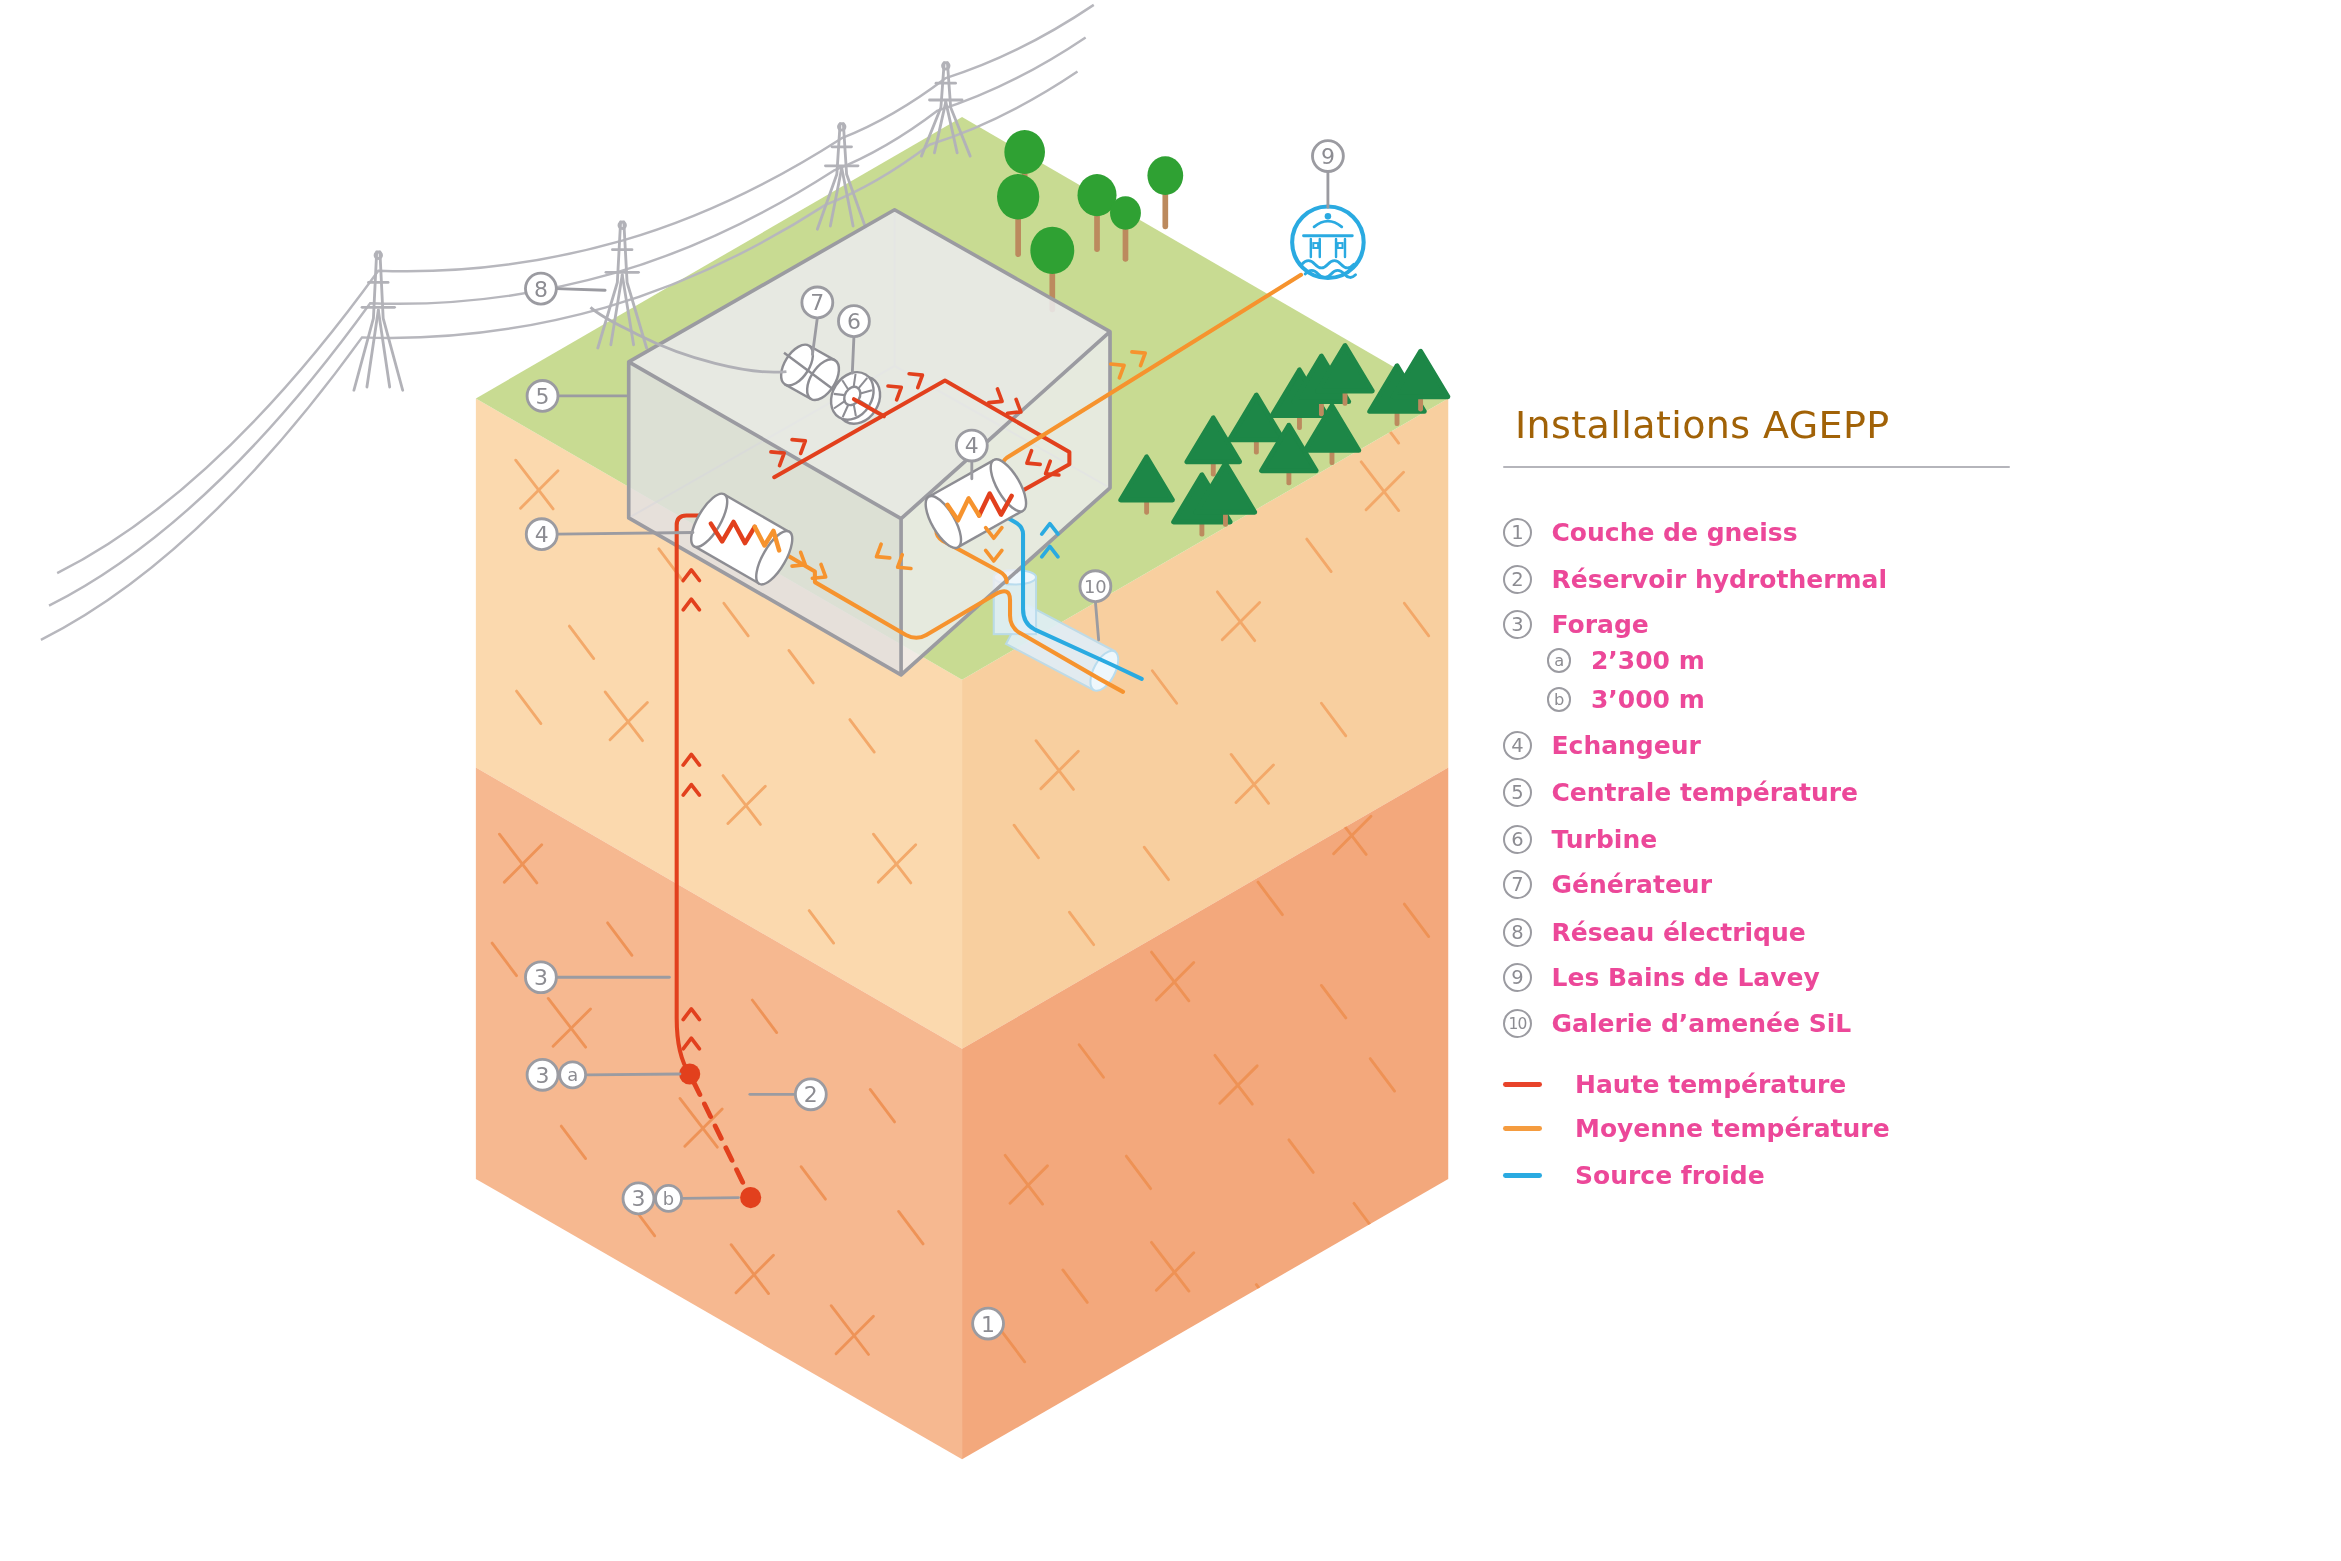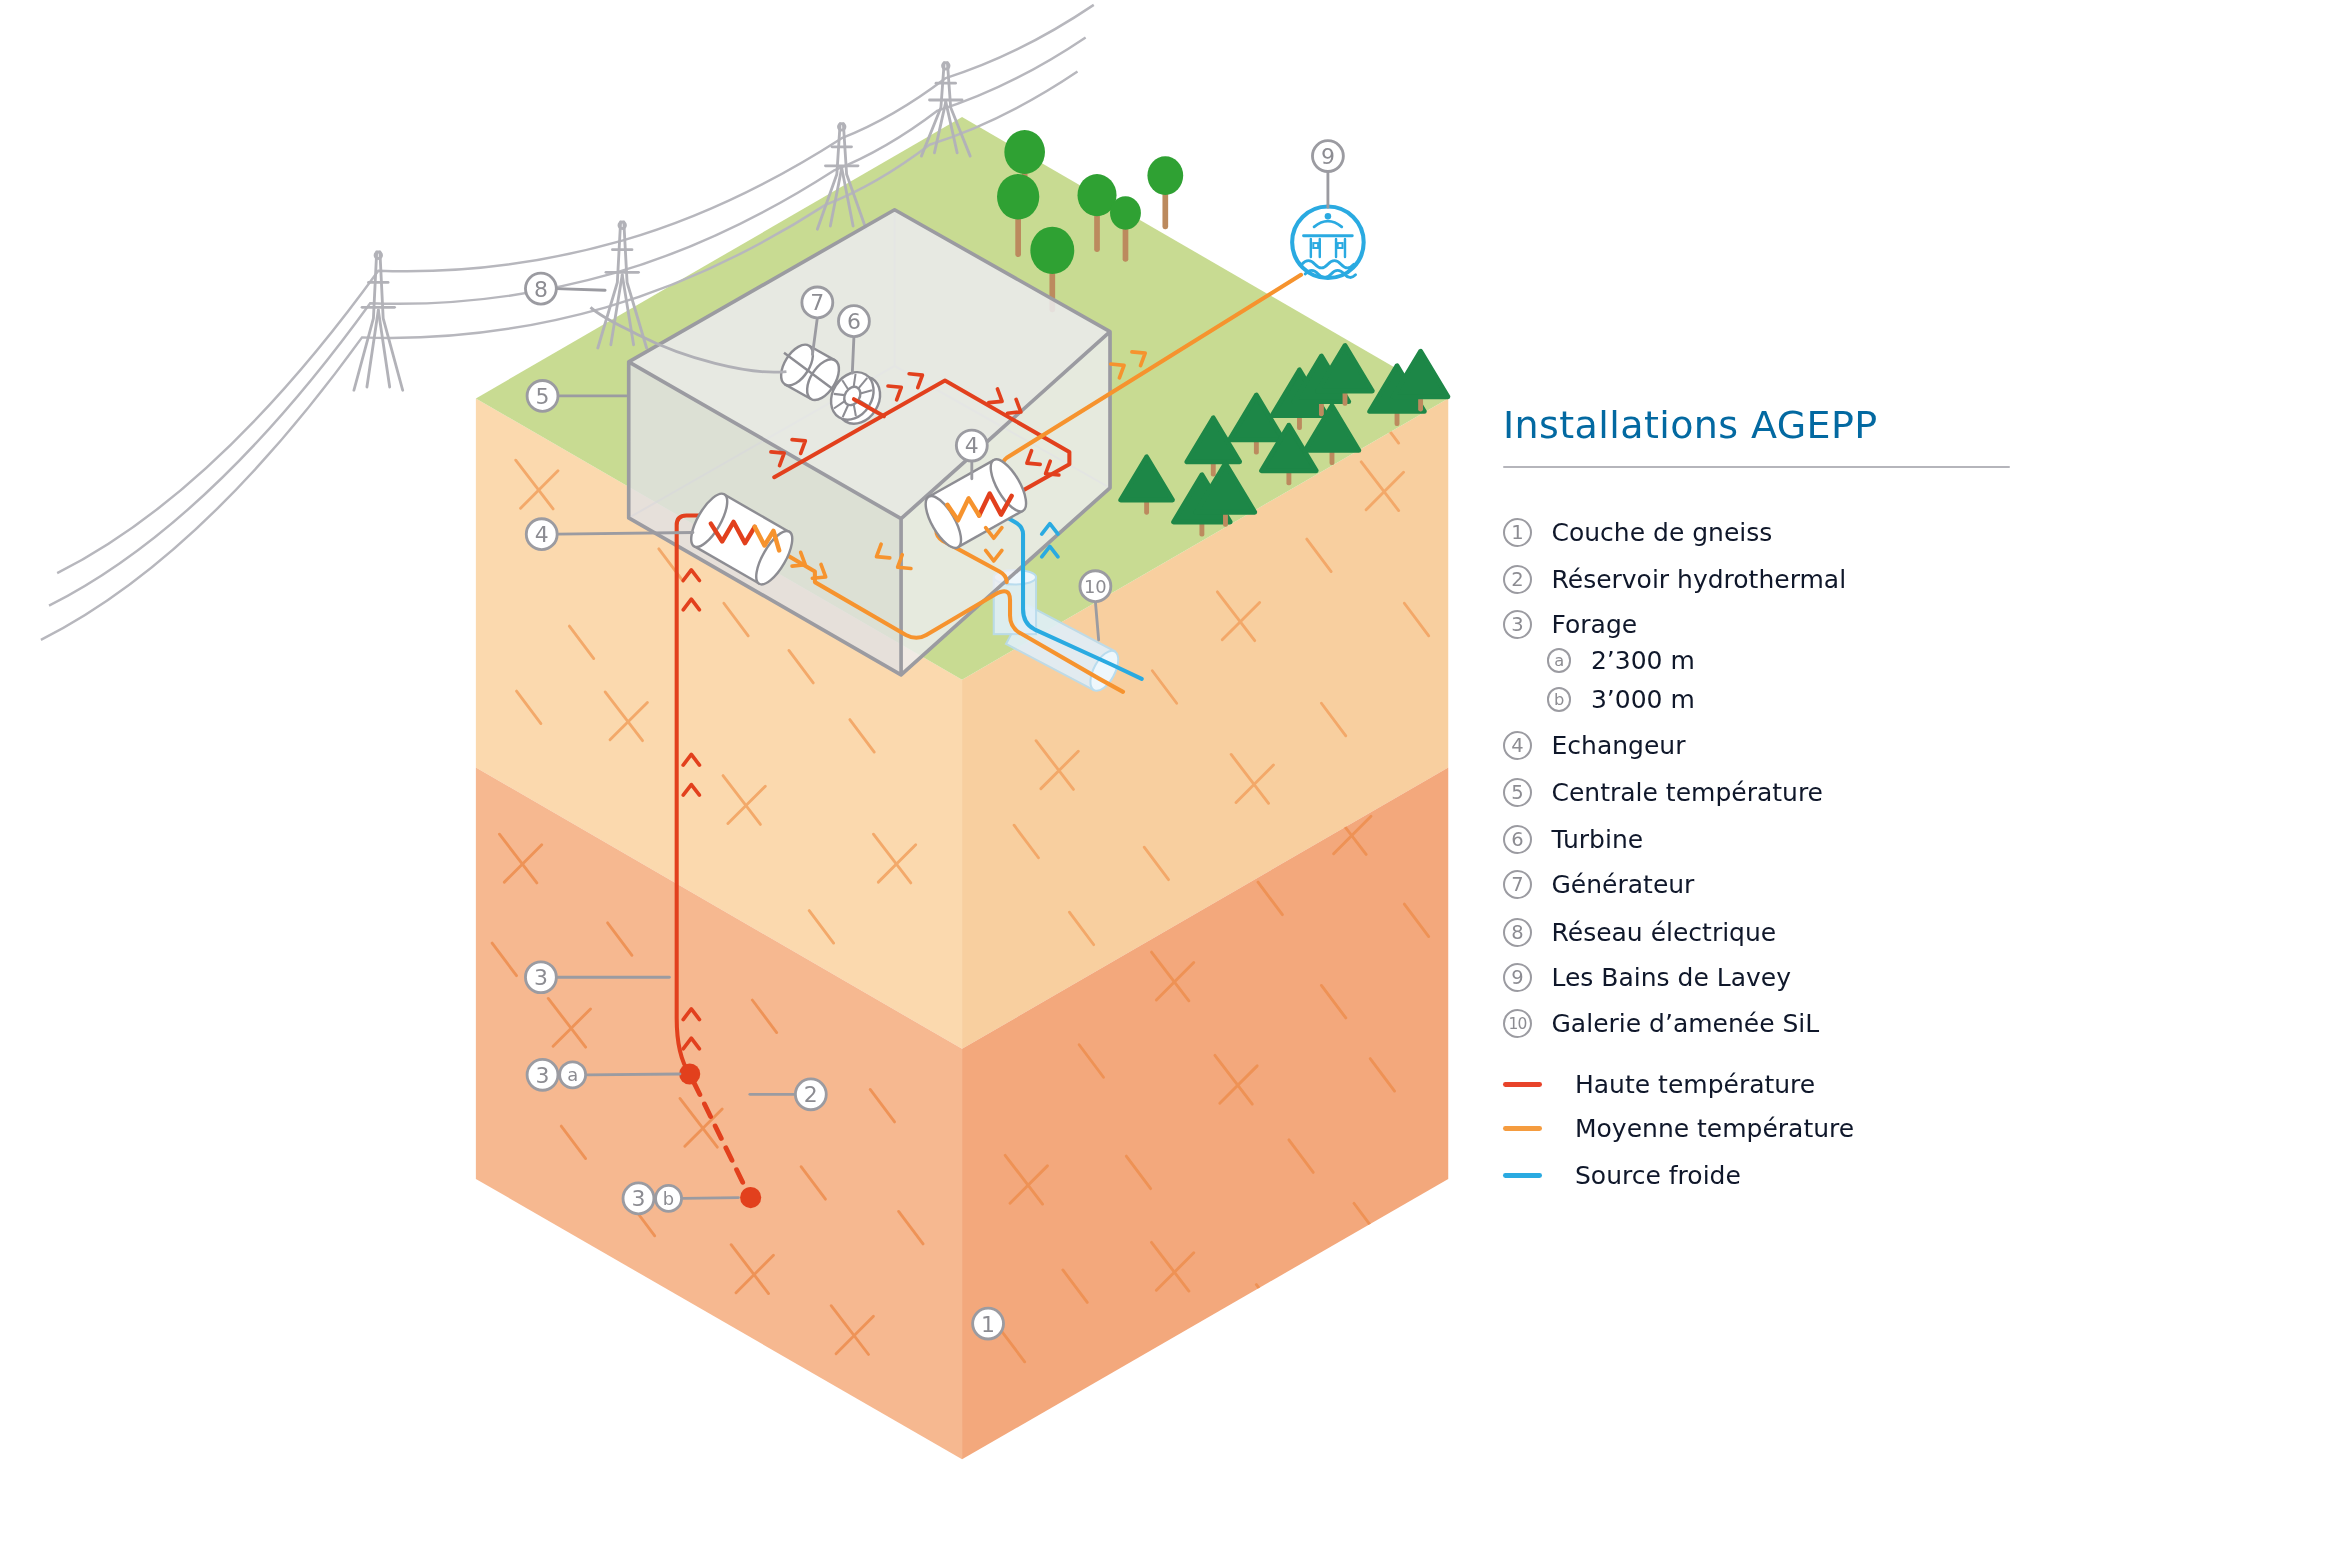--- a/index.html
+++ b/index.html
@@ -2,29 +2,29 @@
 <html style="font-size:13px"><head>
 <meta charset="utf-8">
 <style>
   html,body{margin:0;padding:0;background:#fff;}
   .stage{position:relative;width:2342px;height:1561px;background:#fff;overflow:hidden;
          font-family:"DejaVu Sans","Liberation Sans",sans-serif;}
   .stage svg{position:absolute;left:0;top:0;}
   svg text{font-family:"DejaVu Sans","Liberation Sans",sans-serif;}
   
   .legend{position:absolute;left:1503px;top:0;width:569px;height:100%;}
-  .legend-title{position:absolute;left:0;top:403px;font-size:38px;color:#0369a1;letter-spacing:0.4px;white-space:nowrap;}
+  .legend-title{position:absolute;left:12px;top:403px;font-size:38px;color:#a16207;letter-spacing:0.4px;white-space:nowrap;}
   .legend-rule{position:absolute;left:0;top:466px;width:507px;height:2.4px;background:#b5b5bb;border-radius:1.6px;}
   .lrow{position:absolute;left:0;height:33px;display:flex;align-items:center;gap:19.5px;white-space:nowrap;}
   .lrow.sub{left:44px;}
   .lnum{flex:none;width:29px;height:29px;box-sizing:border-box;border:2.4px solid #9b9ba1;border-radius:50%;
         background:#fff;color:#8c8c92;font-size:19.5px;display:flex;align-items:center;justify-content:center;}
   .lrow.sub .lnum{width:24.4px;height:24.4px;font-size:16.3px;}
   .lnum.c10{font-size:15.5px;letter-spacing:-0.8px;}
-  .llabel{font-size:25px;color:#0f172a;}
+  .llabel{font-size:25px;color:#ec4899;font-weight:bold;}
   .swrow{position:absolute;left:0;height:33px;display:flex;align-items:center;gap:33px;white-space:nowrap;}
   .sw{flex:none;width:39px;height:4.9px;border-radius:2.4px;background:#ccc;}
 </style>
 </head>
 <body>
 
 <div class="stage">
 <svg width="2342" height="1561" viewBox="0 0 2880 1920">
   <defs>
     <clipPath id="clipLU">

